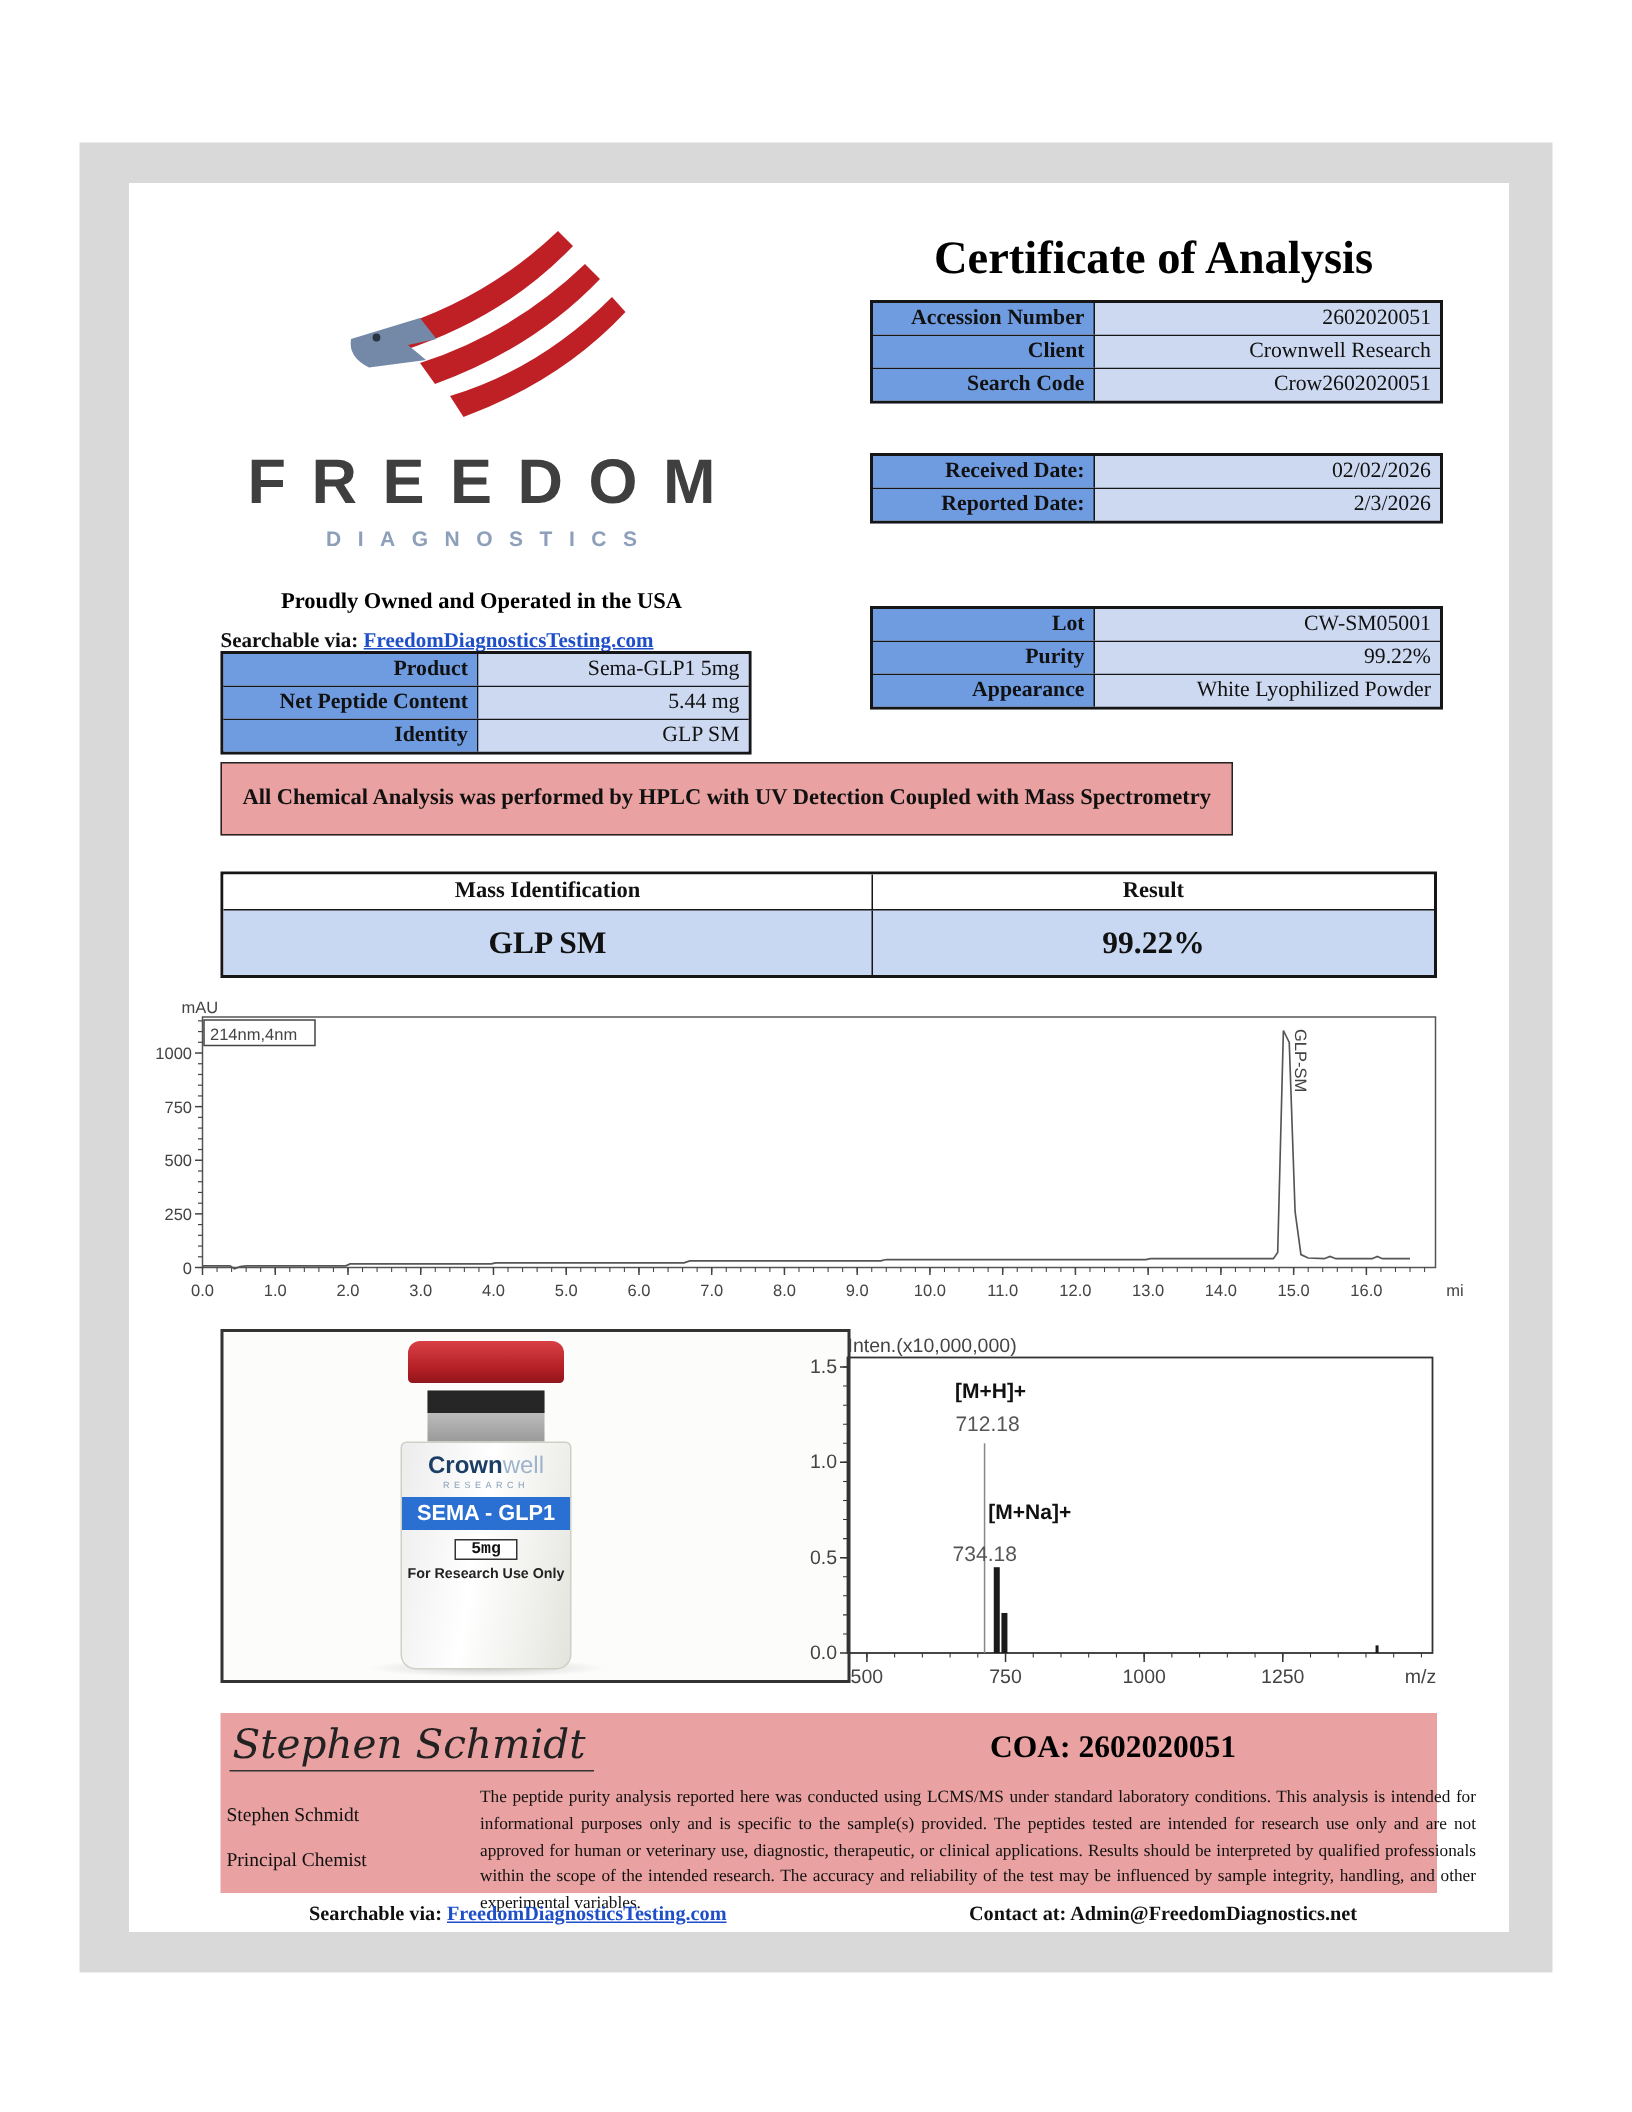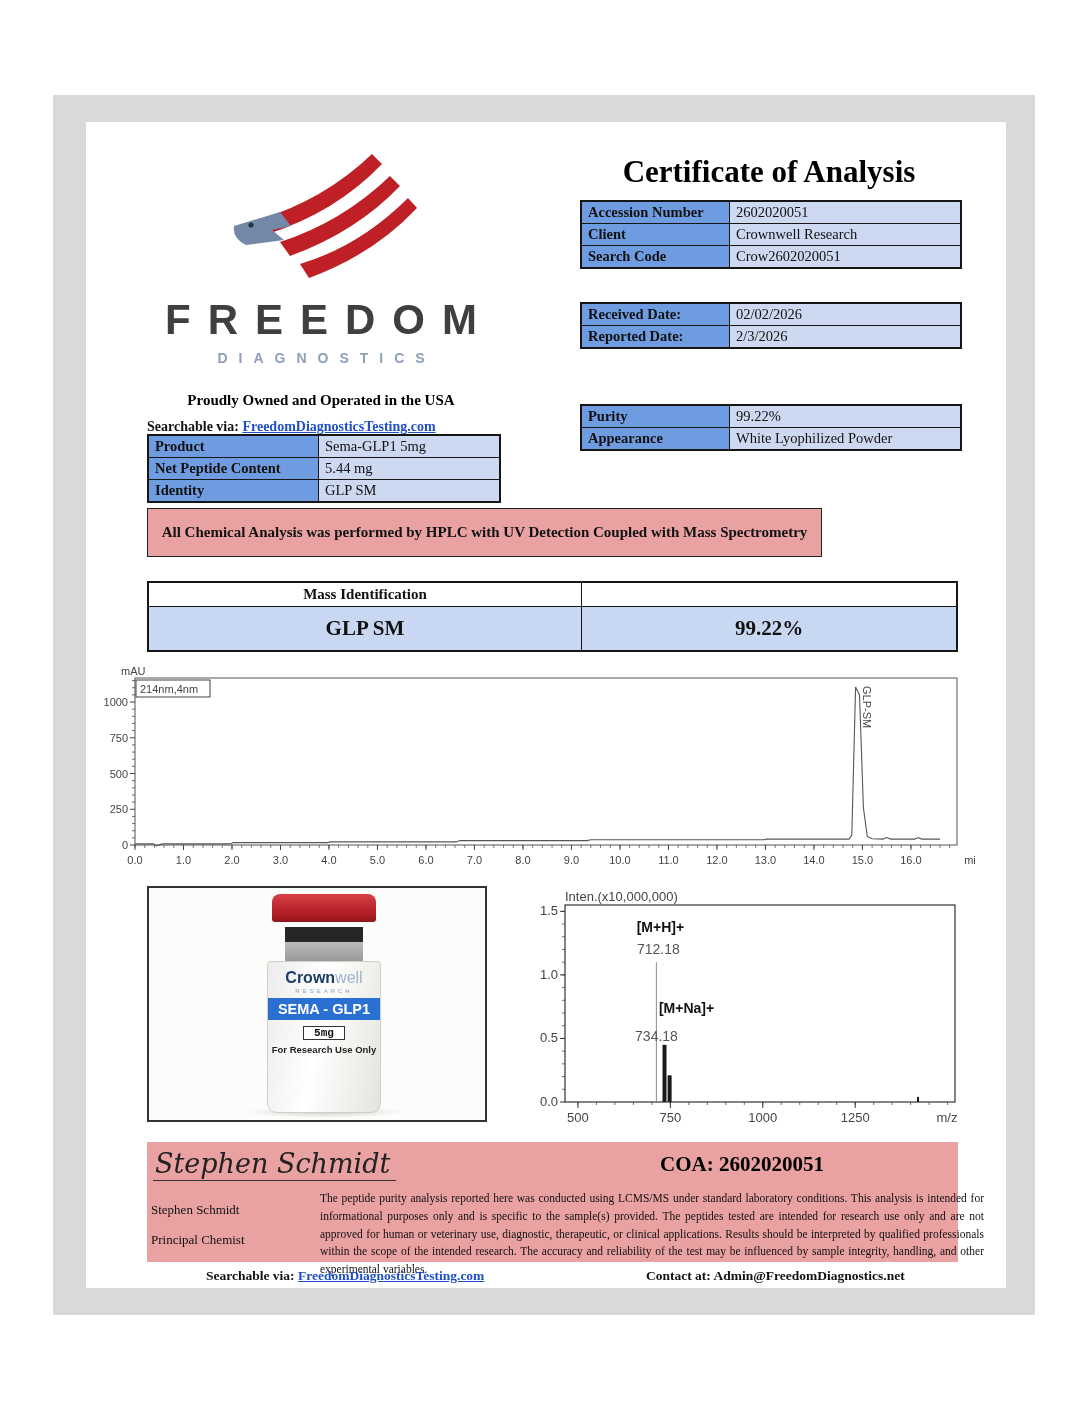--- a/index.html
+++ b/index.html
@@ -11,21 +11,21 @@
   .logo-block{position:absolute;left:55px;top:30px;width:360px;text-align:center;}
   .brand{font-family:"Liberation Sans",sans-serif;font-weight:700;font-size:42px;letter-spacing:17px;color:#3f3f3f;margin-top:4px;text-indent:17px;}
   .subbrand{font-family:"Liberation Sans",sans-serif;font-weight:700;font-size:14px;letter-spacing:11px;color:#8e9fba;margin-top:6px;text-indent:11px;}
   .tagline{font-weight:700;font-size:15px;margin-top:26px;color:#000;}
   .search-line{font-weight:700;font-size:14px;margin-top:10px;text-align:left;padding-left:6px;}
   a.doclink{color:#1f4fc8;text-decoration:underline;font-weight:700;}
 
   .cert-title{position:absolute;left:494px;top:32px;width:378px;text-align:center;font-weight:700;font-size:31px;color:#000;}
 
   
-  .tbl{position:absolute;border:2px solid #161616;background:#cdd9f1;}
+  .tbl{position:absolute;border:2px solid #161616;background:#cdd9f1;text-align:right;}
   .trow{display:flex;border-top:1.5px solid #161616;}
   .trow:first-child{border-top:none;}
   .tlabel{background:#6f9be0;font-weight:700;font-size:14.5px;padding:2px 6px;border-right:1.5px solid #161616;box-sizing:border-box;}
   .tvalue{background:#cdd9f1;font-size:14.5px;padding:2px 6px;flex:1;}
   .w-info .tlabel{width:148px;} .w-prod .tlabel{width:170px;}
 
   .banner{position:absolute;left:61px;top:386px;width:675px;height:49px;background:#e9a1a1;border:1.5px solid #222;box-sizing:border-box;display:flex;align-items:center;justify-content:center;font-weight:700;font-size:15px;text-align:center;}
 
   .mass-tbl{position:absolute;left:61px;top:459px;width:811px;border:2px solid #161616;box-sizing:border-box;}
   .mass-hrow{display:flex;background:#ffffff;}
@@ -37,21 +37,21 @@
 
   svg text.ax{font-family:"Liberation Sans",sans-serif;font-size:11px;fill:#444;}
   svg text.ax2{font-family:"Liberation Sans",sans-serif;font-size:13px;fill:#444;}
   svg text.pk{font-family:"Liberation Sans",sans-serif;font-size:14px;font-weight:700;fill:#111;}
   svg text.pv{font-family:"Liberation Sans",sans-serif;font-size:14px;fill:#555;}
 
   #hplc-svg{position:absolute;left:10px;top:540px;}
   #ms-svg{position:absolute;left:449px;top:770px;}
 
   
-  .vial-box{position:absolute;left:61px;top:764px;width:340px;height:236px;border:2px solid #333;box-sizing:border-box;background:#fcfcfb;overflow:hidden;}
+  .vial-box{position:absolute;left:61px;top:764px;width:420px;height:236px;border:2px solid #333;box-sizing:border-box;background:#fcfcfb;overflow:hidden;}
   .vial{position:absolute;left:118px;top:6px;width:114px;}
   .cap{width:104px;margin:0 auto;height:28px;background:linear-gradient(#d94046,#b01d23 70%,#8f161b);border-radius:8px 8px 3px 3px;}
   .collar{width:78px;margin:0 auto;height:34px;background:linear-gradient(#d6d6d6,#9a9a9a);}
   .collar-dark{height:15px;background:#262626;margin-top:5px;}
   .vbody{width:114px;height:152px;background:linear-gradient(100deg,#ececе6 0%,#ffffff 45%,#e6e6e0 100%);background:linear-gradient(100deg,#ececec,#ffffff 45%,#e4e4de);border:1px solid #cfcfc6;border-radius:4px 4px 10px 10px;box-sizing:border-box;text-align:center;padding-top:7px;}
   .vbrand{font-family:"Liberation Sans",sans-serif;font-size:16px;font-weight:700;color:#1c3e66;}
   .vbrand .lite{color:#9fb4cc;font-weight:400;}
   .vbrand-sub{font-family:"Liberation Sans",sans-serif;font-size:6px;letter-spacing:3px;color:#8aa0b8;margin-top:1px;}
   .vband{margin-top:4px;background:#2a6fd2;color:#fff;font-family:"Liberation Sans",sans-serif;font-weight:700;font-size:14.5px;padding:3px 0;}
   .vsize{display:inline-block;margin-top:6px;border:1.5px solid #333;background:#fff;font-family:Liberation Mono, monospace;font-weight:700;font-size:11px;padding:0 10px;}
@@ -130,34 +130,39 @@
         <div class="tvalue">5.44 mg</div>
       </div>
       <div class="trow">
         <div class="tlabel">Identity</div>
         <div class="tvalue">GLP SM</div>
       </div>
     </div>
 
     <div class="tbl w-info" style="left:494px;top:282px;width:378px;">
       <div class="trow">
+        <div class="tlabel">Lot</div>
+        <div class="tvalue">CW-SM05001</div>
+      </div>
+      <div class="trow">
         <div class="tlabel">Purity</div>
         <div class="tvalue">99.22%</div>
       </div>
       <div class="trow">
         <div class="tlabel">Appearance</div>
         <div class="tvalue">White Lyophilized Powder</div>
       </div>
     </div>
 
     <div class="banner">All Chemical Analysis was performed by HPLC with UV Detection Coupled with Mass Spectrometry</div>
 
     <div class="mass-tbl">
       <div class="mass-hrow">
         <div class="mass-c1">Mass Identification</div>
+        <div class="mass-c2">Result</div>
       </div>
       <div class="mass-vrow">
         <div class="mass-c1">GLP SM</div>
         <div class="mass-c2">99.22%</div>
       </div>
     </div>
 
     <svg id="hplc-svg" width="880" height="230">
         <rect x="39" y="16" width="822" height="167" fill="none" stroke="#555" stroke-width="1"></rect>
         <line x1="34" y1="183" x2="39" y2="183" stroke="#444"></line>

